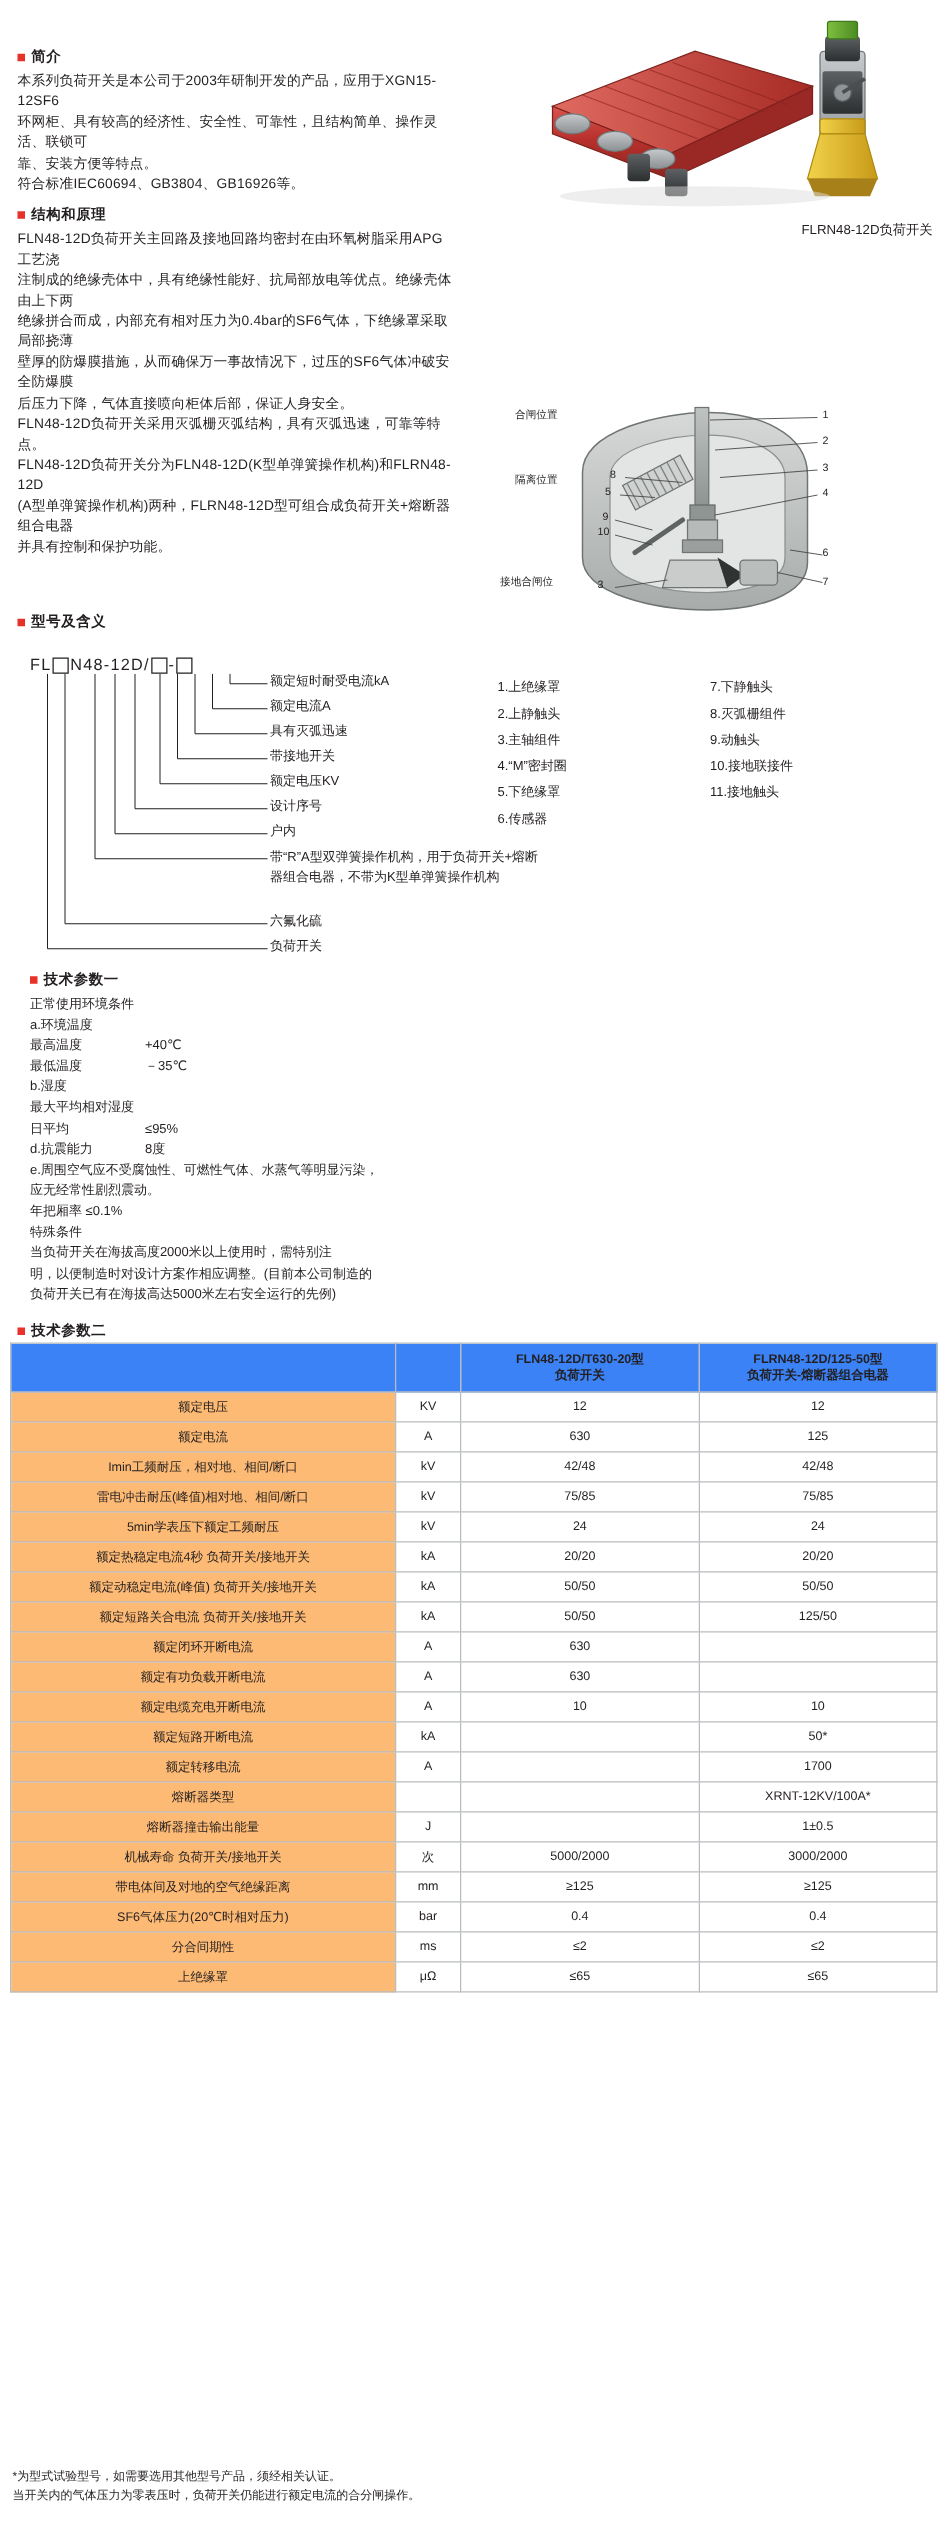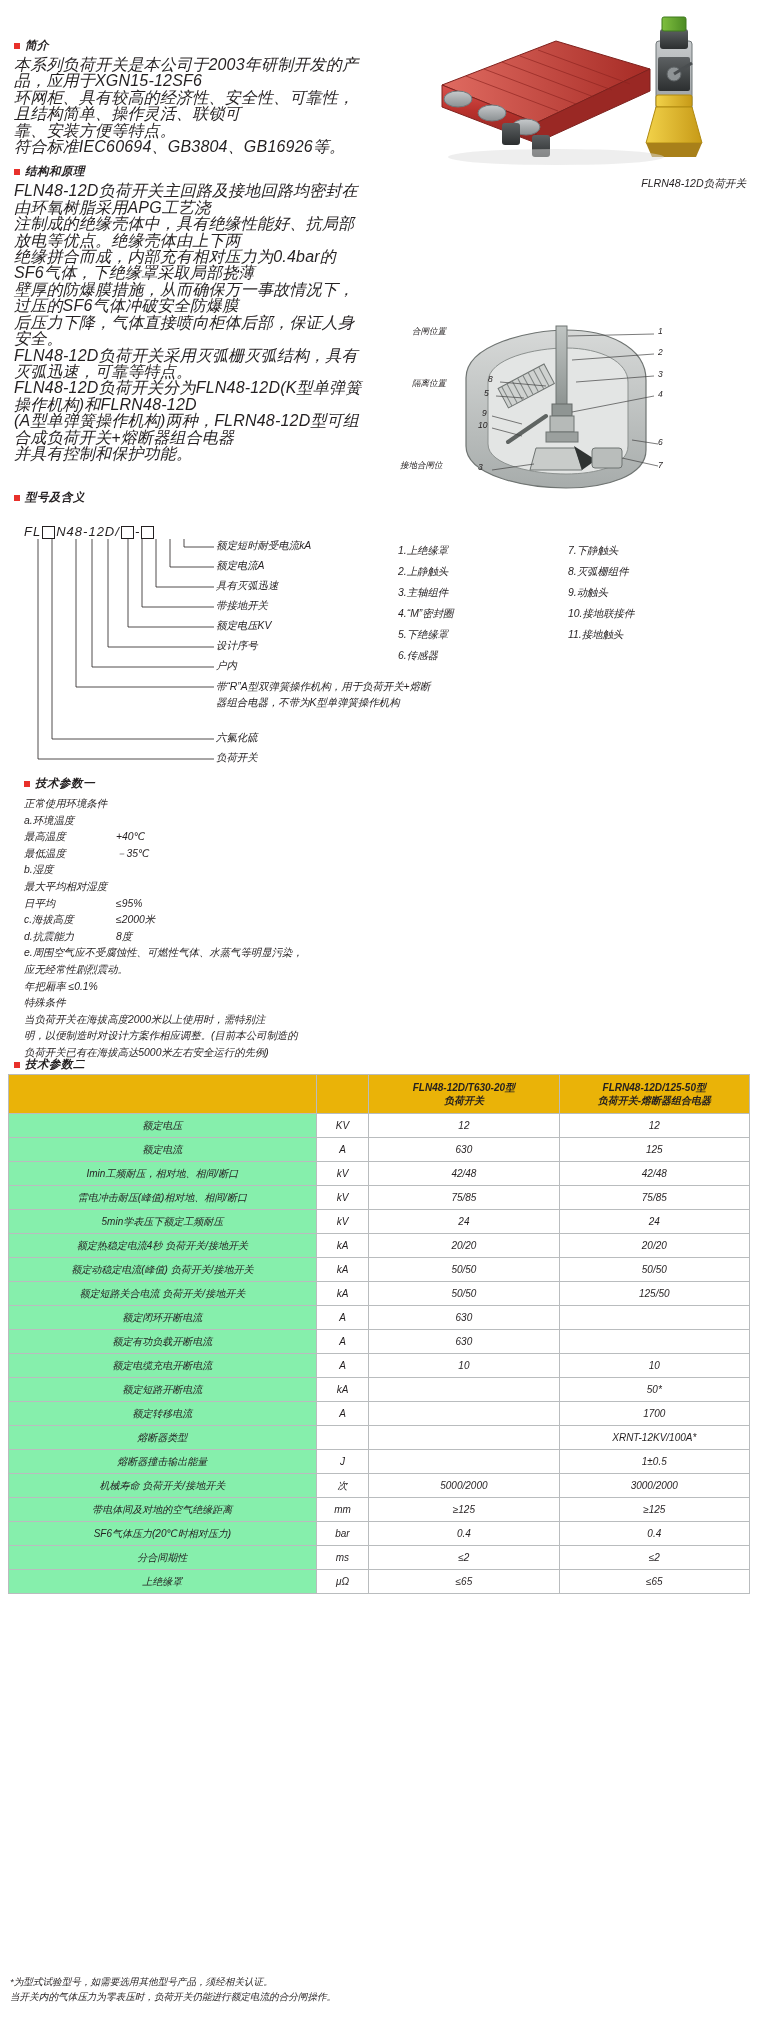--- a/index.html
+++ b/index.html
@@ -12,21 +12,20 @@
     min-height: 2023px;
     font-family: "Liberation Sans", "DejaVu Sans", sans-serif;
     color: #231f20;
     position: relative;
   }
   .page {
     position: relative;
     width: 758px;
     min-height: 2023px;
     padding: 0;
-    font-style: italic;
   }
 
   
   .sec-head {
     font-size: 11.5px;
     font-weight: bold;
     color: #231f20;
     display: flex;
     align-items: center;
     gap: 5px;
@@ -34,21 +33,21 @@
     letter-spacing: .5px;
   }
   .sq {
     display: inline-block;
     width: 6px;
     height: 6px;
     background: #e8312b;
     flex: 0 0 auto;
   }
   .body-txt {
-    font-size: 16px;
+    font-size: 11px;
     line-height: 16.4px;
     color: #231f20;
     letter-spacing: .2px;
   }
   .body-txt p { margin: 0; }
 
   
   .left-col {
     position: absolute;
     left: 14px;
@@ -181,33 +180,33 @@
   }
   table.spec td, table.spec th {
     border: 1px solid #b9bcbe;
     padding: 2px 4px;
     text-align: center;
     vertical-align: middle;
     height: 19px;
     font-weight: normal;
   }
   table.spec thead td {
-    background: #eab308;
+    background: #3b82f6;
     font-weight: bold;
     height: 34px;
     line-height: 13px;
   }
   table.spec td.name {
     text-align: center;
     width: 290px;
     padding-left: 4px;
   }
   table.spec td.unit { width: 42px; }
   table.spec td.v { width: 176px; }
-  table.spec tbody tr td.name { background: #86efac; }
+  table.spec tbody tr td.name { background: #fdba74; }
 
   .footnote {
     position: absolute;
     left: 10px;
     top: 1975px;
     font-size: 9.6px;
     line-height: 14.5px;
     color: #231f20;
   }
 </style>
@@ -490,23 +489,20 @@
     <div class="t1-line">
       <span class="k">b.湿度</span><span></span>
     </div>
     <div class="t1-line">
       <span class="k">最大平均相对湿度</span><span></span>
     </div>
     <div class="t1-line">
       <span class="k">日平均</span><span>≤95%</span>
     </div>
     <div class="t1-line">
-      <span class="k">c.海拔高度</span><span>≤2000米</span>
-    </div>
-    <div class="t1-line">
       <span class="k">d.抗震能力</span><span>8度</span>
     </div>
 
     <div class="t1-line">e.周围空气应不受腐蚀性、可燃性气体、水蒸气等明显污染，</div>
     <div class="t1-line">应无经常性剧烈震动。</div>
     <div class="t1-line">年把厢率 ≤0.1%</div>
 
     <div class="t1-line">特殊条件</div>
     <div class="t1-line">当负荷开关在海拔高度2000米以上使用时，需特别注</div>
     <div class="t1-line">明，以便制造时对设计方案作相应调整。(目前本公司制造的</div>

